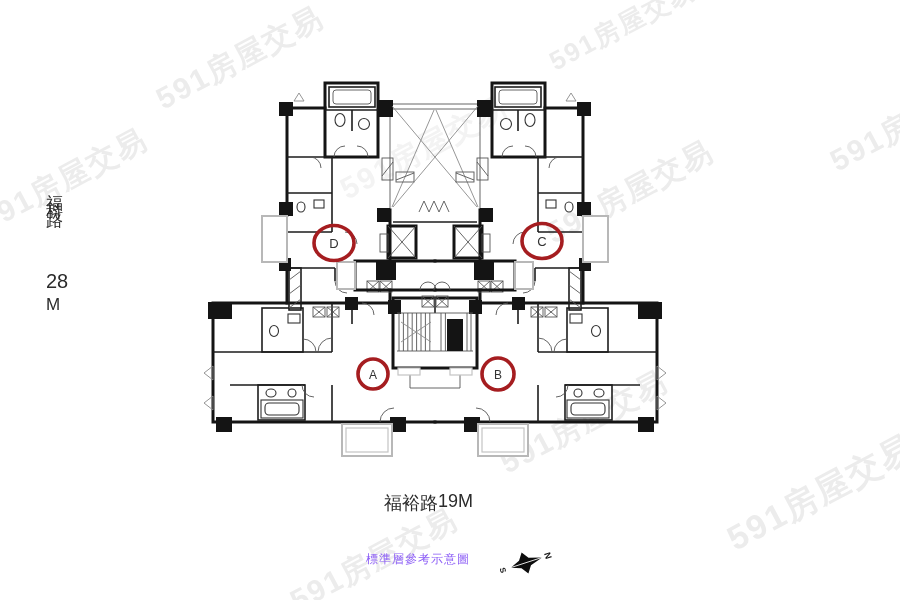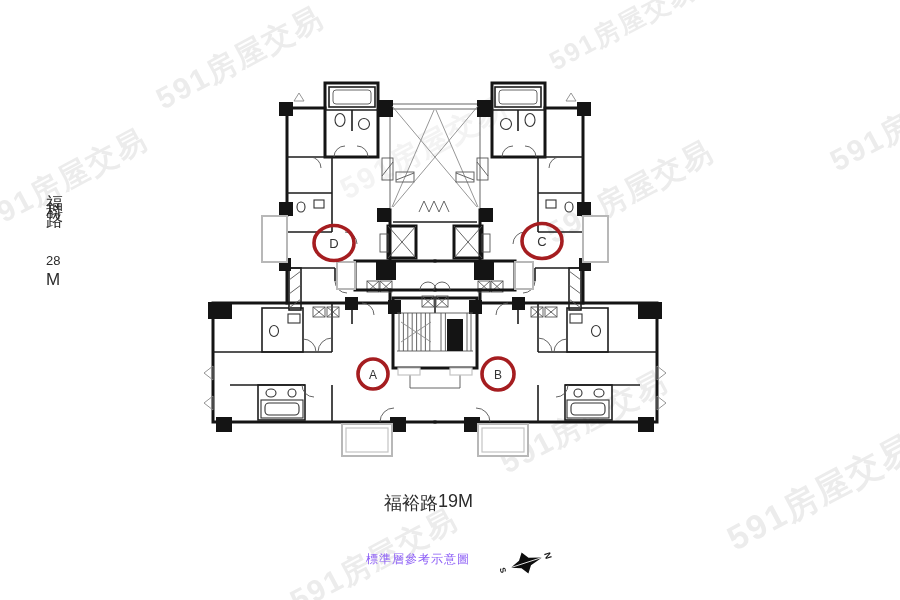--- a/index.html
+++ b/index.html
@@ -20,21 +20,21 @@
   .wG{stroke:#b8b8b8;stroke-width:2;fill:#ffffff;}
   .wGt{stroke:#c4c4c4;stroke-width:1.2;fill:#ffffff;}
   .blk{fill:#141414;stroke:none;}
   .fix{stroke:#333;stroke-width:1.1;fill:#fff;}
   .red{stroke:#a51d20;stroke-width:3.6;fill:none;}
   .ltr{fill:#333;font-family:"Liberation Sans",sans-serif;}
   
   .left-road{position:absolute;left:46px;top:180px;z-index:2;color:#2b2b2b;}
   .left-road .vname{writing-mode:vertical-rl;text-orientation:upright;
       font-size:17px;letter-spacing:9px;line-height:1;}
-  .left-road .wval{font-size:13px;margin-top:46px;}
+  .left-road .wval{font-size:20px;margin-top:63px;}
   .left-road .wunit{font-size:17px;margin-top:2px;}
   .bottom-road{position:absolute;left:384px;top:491px;z-index:2;color:#2b2b2b;
       font-size:18px;display:flex;}
   .caption{position:absolute;left:366px;top:551px;z-index:2;color:#8b5cf6;
       font-size:12px;letter-spacing:1px;}
   #compass{position:absolute;left:494px;top:536px;z-index:2;}
 </style>
 </head>
 <body>
 

